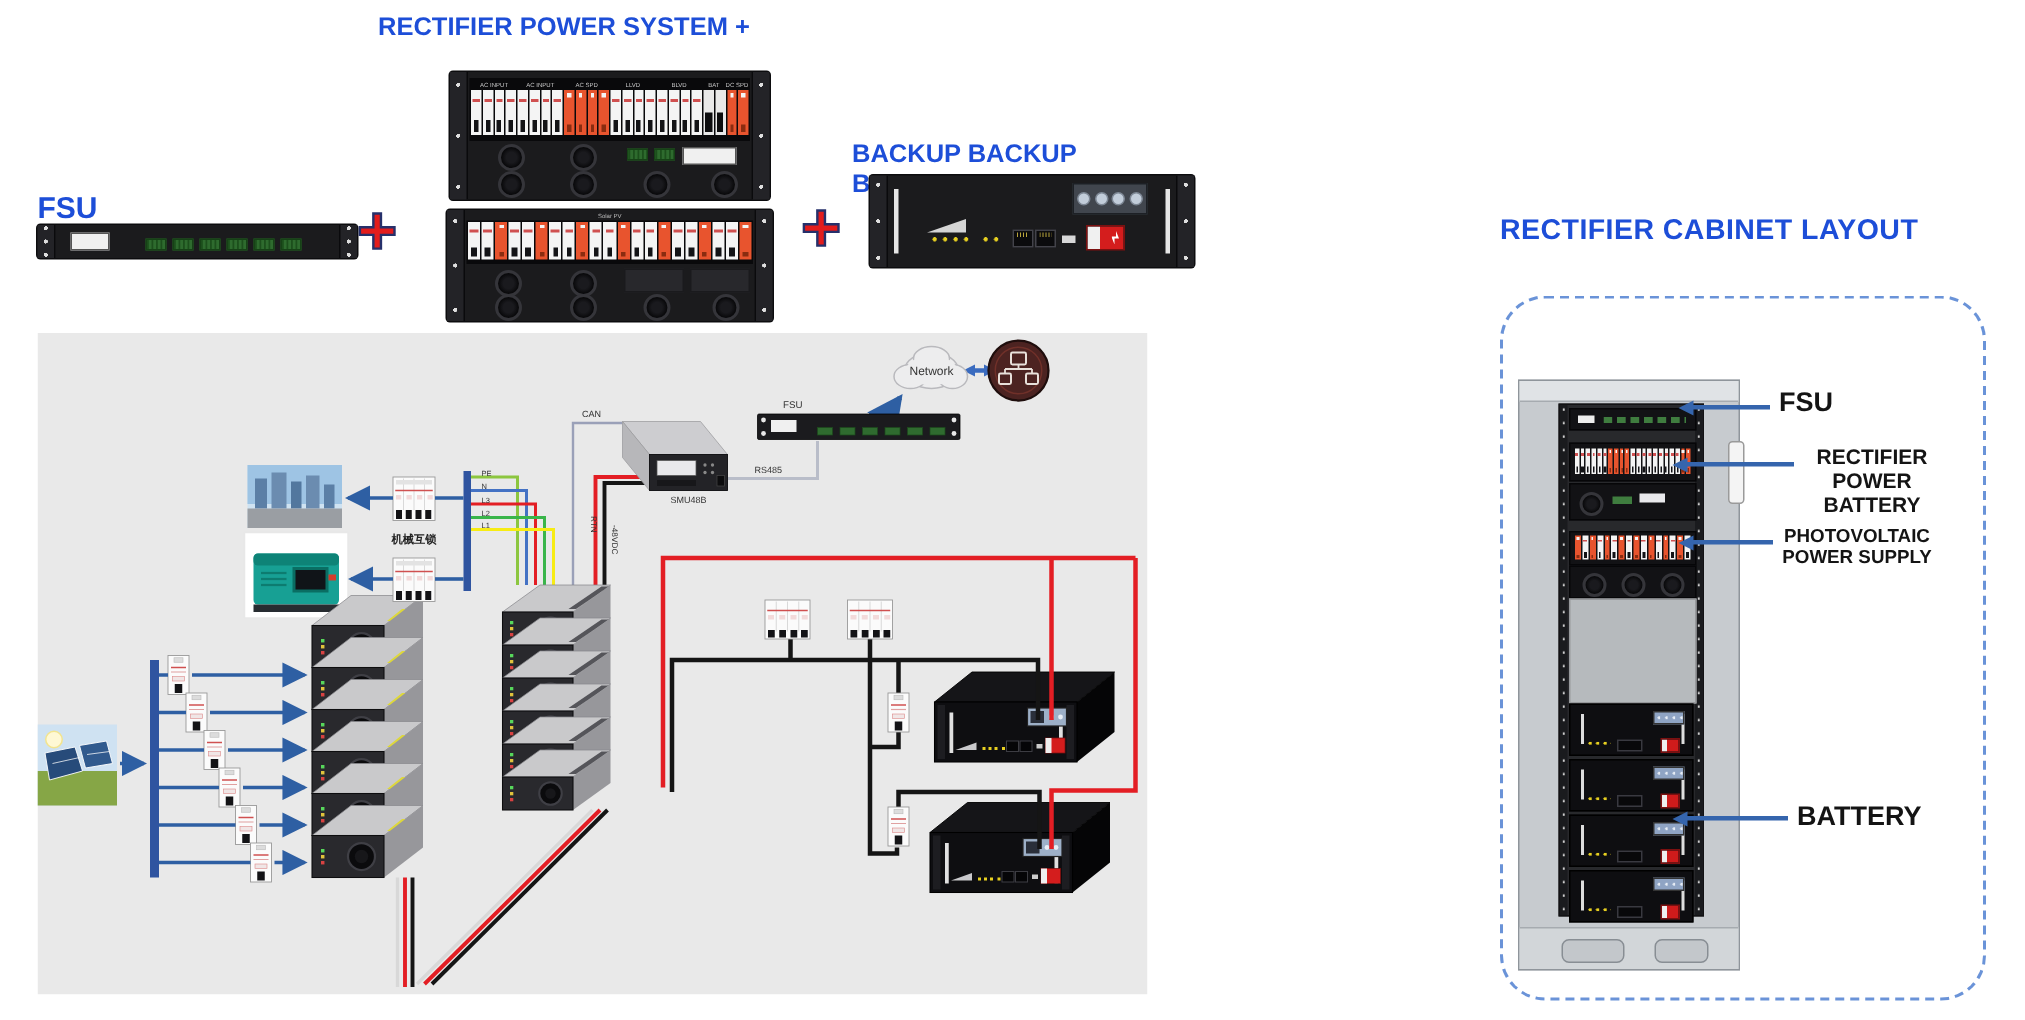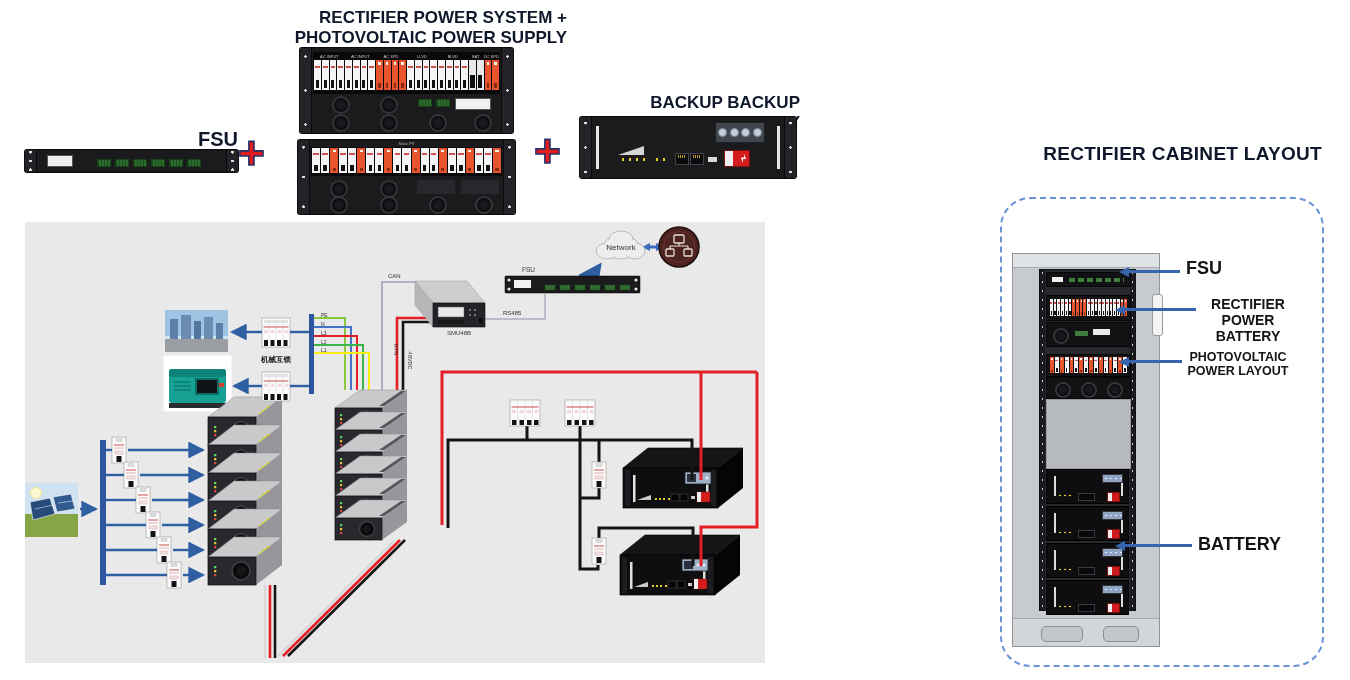--- a/index.html
+++ b/index.html
@@ -1,21 +1,21 @@
 <!DOCTYPE html>
 <html><head>
 <meta charset="utf-8">
 <style>
   html,body{margin:0;padding:0}
   body{width:1350px;height:680px;position:relative;overflow:hidden;background:#fff;
        font-family:"Liberation Sans",sans-serif;color:#111}
   .abs{position:absolute}
 
   
-  .h-title{font-weight:700;color:#0f172a;text-align:right;line-height:1.18}
+  .h-title{font-weight:700;color:#1d4ed8;text-align:left;line-height:1.18}
   .t-rect{left:252px;top:8px;width:315px;font-size:17px}
   .t-bat{left:568px;top:93px;width:232px;font-size:17px}
   .t-fsu{left:25px;top:128px;width:213px;font-size:20px}
   .t-cab{left:1000px;top:143px;width:322px;font-size:19px;letter-spacing:.3px}
   .plus{font-size:46px;font-weight:700;color:#e31c1c;-webkit-text-stroke:1.6px #26306b;line-height:1}
 
   
   .rack{position:absolute;background:#1b1b1d;border-radius:2px;box-shadow:0 0 0 1px #0c0c0e}
   .ear{position:absolute;top:0;bottom:0;width:11px;background:#232327;
        background-image:radial-gradient(2.2px 2.2px at 50% 10%,#dedede 60%,transparent 65%),
@@ -110,21 +110,20 @@
     <span class="gblk"></span>
       <span class="gblk"></span>
       <span class="gblk"></span>
   </span>
 </div>
 
 <div class="abs plus" style="left:238px;top:130px">+</div>
 
 <div class="abs h-title t-rect">
   <div>RECTIFIER POWER SYSTEM +</div>
-  <div>PHOTOVOLTAIC POWER SUPPLY</div>
 </div>
 
 <div class="rack" style="left:300px;top:48px;width:213px;height:85px">
   <span class="ear l"></span>
   <span class="ear r"></span>
   <div class="bkstrip" style="left:13px;right:13px;top:4px;height:40px">
     <div class="bklabels">
       <span style="flex:4">AC INPUT</span>
       <span style="flex:4">AC INPUT</span>
       <span style="flex:4">AC SPD</span>
@@ -637,17 +636,17 @@
 
 <div class="harrow" style="left:1124px;top:308px;width:72px"></div>
 <div class="cablab" style="left:1196px;top:296px;width:104px;font-size:14px">
   <div>RECTIFIER</div>
   <div>POWER BATTERY</div>
 </div>
 
 <div class="harrow" style="left:1128px;top:360px;width:54px"></div>
 <div class="cablab" style="left:1183px;top:350px;width:110px;font-size:12.5px">
   <div>PHOTOVOLTAIC</div>
-  <div>POWER LAYOUT</div>
+  <div>POWER SUPPLY</div>
 </div>
 
 <div class="harrow" style="left:1124px;top:544px;width:68px"></div>
 <div class="cablab" style="left:1198px;top:534px;font-size:18px">BATTERY</div>
 
 </body></html>

